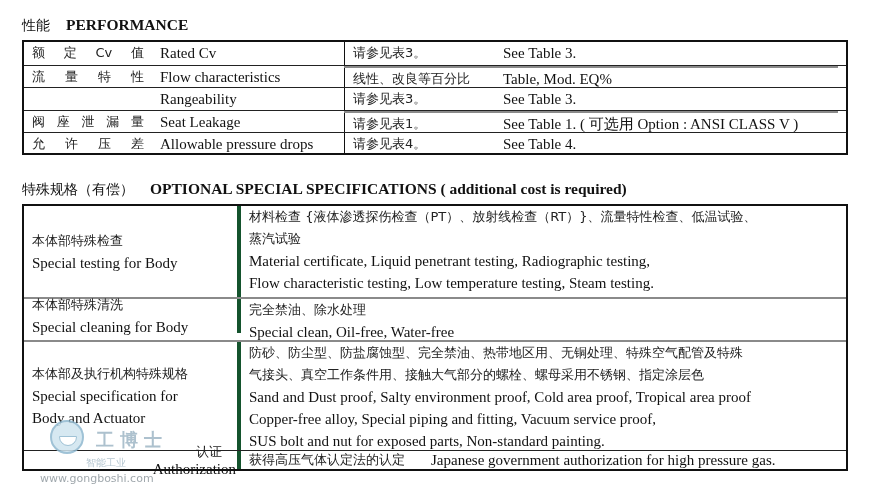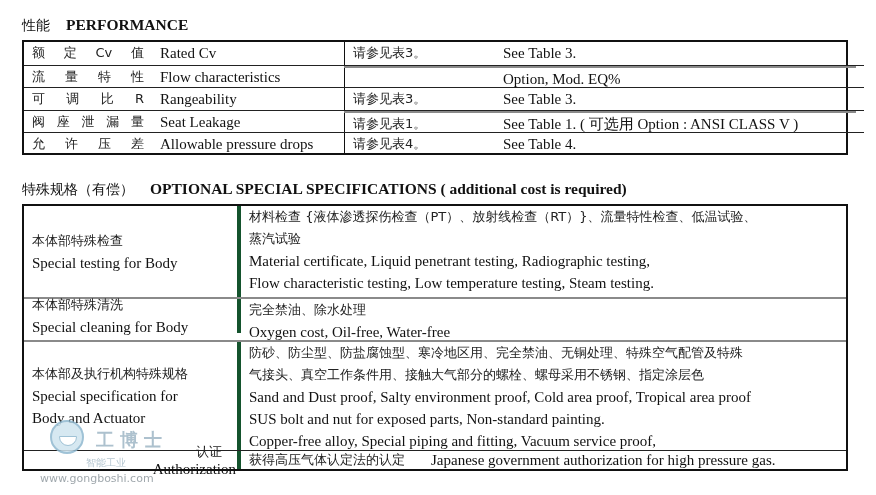--- a/index.html
+++ b/index.html
@@ -14,21 +14,21 @@
   #perf-title { top: 16px; }
   #spec-title { top: 180px; }
 
   
   .perf-table {
     position: absolute; left: 22px; top: 40px; width: 826px; height: 115px;
     border: 2px solid #111; box-sizing: border-box;
   }
   .perf-row {
     position: absolute; left: 0; width: 100%; height: 40px;
-    font-size: 15px; line-height: 22px; white-space: nowrap; padding-left: 18px;
+    font-size: 15px; line-height: 22px; white-space: nowrap;
   }
   .perf-row.sep { border-top: 1px solid #222; }
   .perf-row.sep-gray .right { border-top: 2px solid #8a8a8a; }
   .perf-left { position: absolute; left: 0; top: 0; width: 320px; height: 100%; }
   .perf-row .right { position: absolute; left: 320px; right: 8px; top: 0; height: 100%; box-sizing: border-box; }
   .zh-label {
     position: absolute; left: 8px; width: 112px; font-family: "DejaVu Sans", sans-serif;
     font-size: 13px; text-align: justify; text-align-last: justify; color: #222;
   }
   .en-label { position: absolute; left: 136px; }
@@ -98,27 +98,27 @@
       <span class="en-ref">See Table 3.</span>
     </div>
   </div>
 
   <div class="perf-row sep sep-gray" style="top:22.5px;">
     <div class="perf-left">
       <span class="zh-label">流量特性</span>
       <span class="en-label">Flow characteristics</span>
     </div>
     <div class="right">
-      <span class="en-ref">Option, Mod. EQ%</span>
+      <span class="zh-ref">线性、改良等百分比</span>
+      <span class="en-ref">Table, Mod. EQ%</span>
     </div>
   </div>
 
   <div class="perf-row sep" style="top:45px;">
     <div class="perf-left">
-      <span class="zh-label">可调比R</span>
       <span class="en-label">Rangeability</span>
     </div>
     <div class="right">
       <span class="zh-ref">请参见表3。</span>
       <span class="en-ref">See Table 3.</span>
     </div>
   </div>
 
   <div class="perf-row sep sep-gray" style="top:67.5px;">
     <div class="perf-left">
@@ -162,36 +162,36 @@
     </div>
   </div>
 
   <div class="spec-row sep-gray" style="top:91px; height:36px;">
     <div class="spec-left">
       <div class="spec-line zh">本体部特殊清洗</div>
       <div class="spec-line">Special cleaning for Body</div>
     </div>
     <div class="spec-right">
       <div class="spec-line zh">完全禁油、除水处理</div>
-      <div class="spec-line">Oxygen cost, Oil-free, Water-free</div>
+      <div class="spec-line">Special clean, Oil-free, Water-free</div>
     </div>
   </div>
 
   <div class="spec-row sep-gray" style="top:134px; height:110px;">
     <div class="spec-left">
       <div class="spec-line zh">本体部及执行机构特殊规格</div>
       <div class="spec-line">Special specification for</div>
       <div class="spec-line">Body and Actuator</div>
     </div>
     <div class="spec-right">
-      <div class="spec-line zh">防砂、防尘型、防盐腐蚀型、寒冷地区用、完全禁油、无铜处理、特殊空气配管及特殊</div>
+      <div class="spec-line zh">防砂、防尘型、防盐腐蚀型、完全禁油、热带地区用、无铜处理、特殊空气配管及特殊</div>
       <div class="spec-line zh">气接头、真空工作条件用、接触大气部分的螺栓、螺母采用不锈钢、指定涂层色</div>
       <div class="spec-line">Sand and Dust proof, Salty environment proof, Cold area proof, Tropical area proof</div>
+      <div class="spec-line">Copper-free alloy, Special piping and fitting, Vacuum service proof,</div>
       <div class="spec-line">SUS bolt and nut for exposed parts, Non-standard painting.</div>
-      <div class="spec-line">Copper-free alloy, Special piping and fitting, Vacuum service proof,</div>
     </div>
   </div>
 
   <div class="spec-row sep-dark" style="top:244px; height:19px;">
     <div class="spec-left auth-left">
       <span class="zh">认证</span>
       <span class="en">Authorization</span>
     </div>
     <div class="spec-right auth-right">
       <span class="zh">获得高压气体认定法的认定</span>

